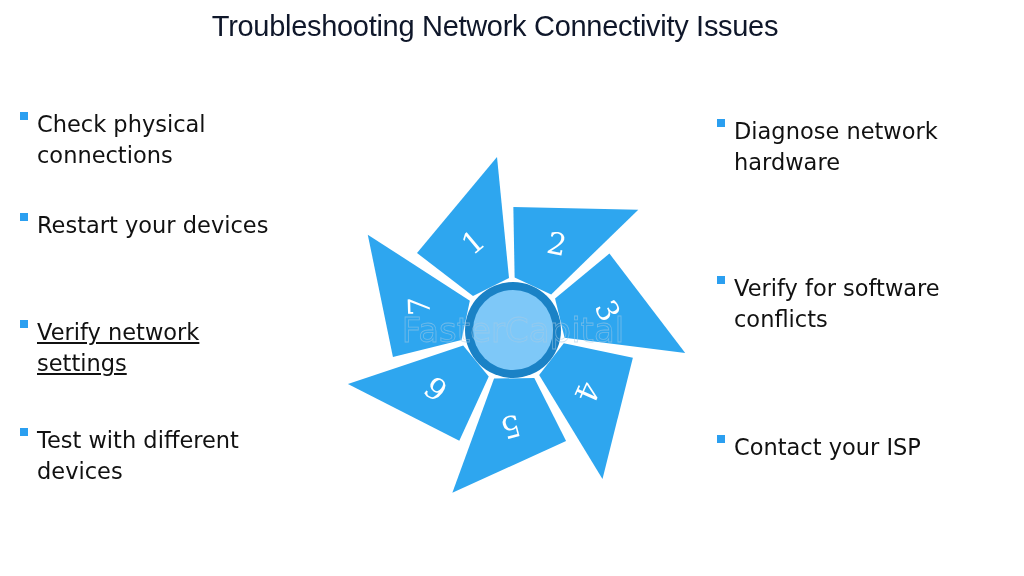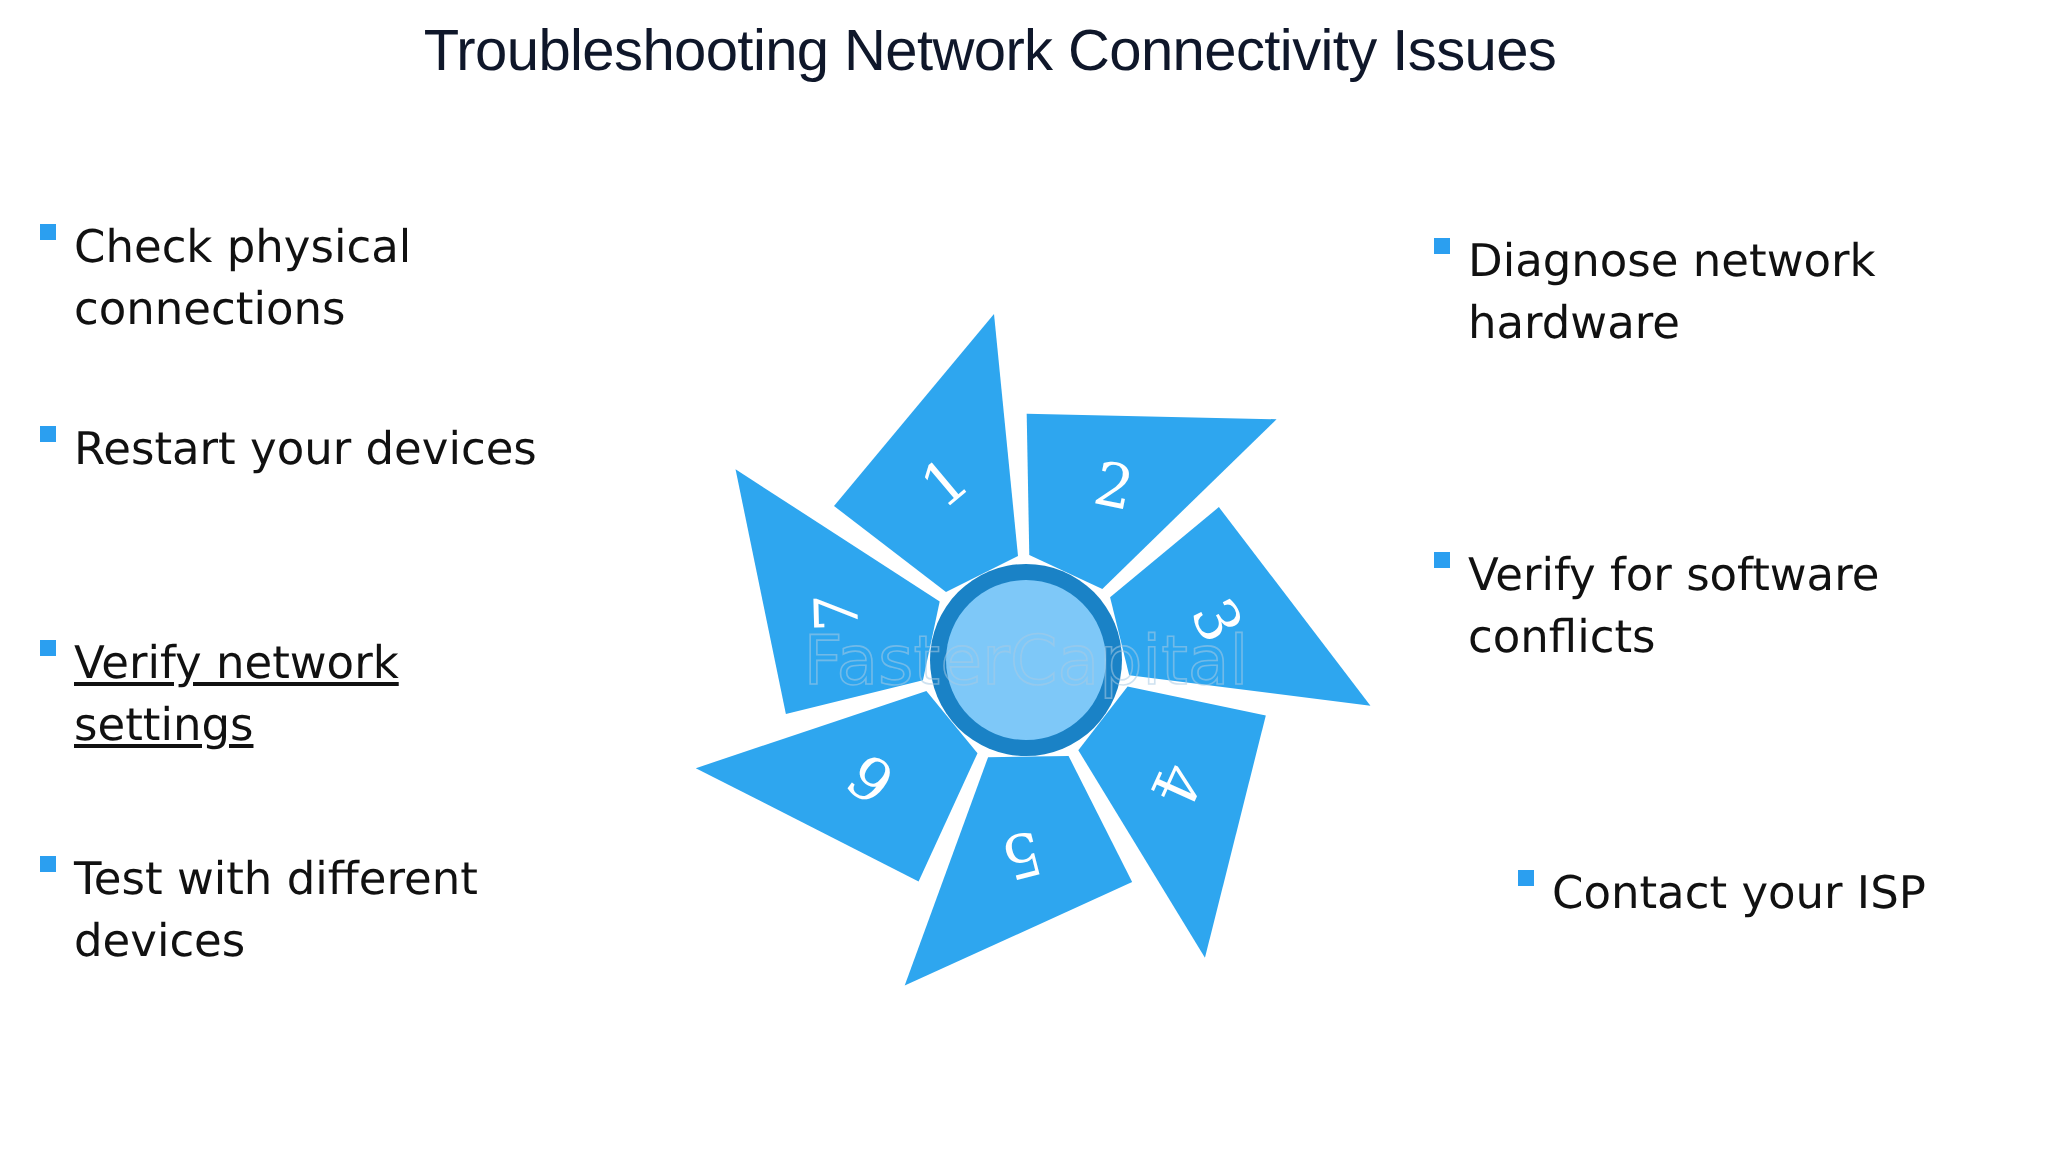--- a/index.html
+++ b/index.html
@@ -38,21 +38,21 @@
 <div class="item" style="left:734px; top:116px;">
   <span class="bullet" style="background: rgb(43, 159, 240);"></span>
   <span class="text">Diagnose network
 hardware</span>
 </div>
 <div class="item" style="left:734px; top:273px;">
   <span class="bullet" style="background: rgb(43, 159, 240);"></span>
   <span class="text">Verify for software
 conflicts</span>
 </div>
-<div class="item" style="left:734px; top:432px;margin-left:42px;">
+<div class="item" style="left:734px; top:432px;">
   <span class="bullet" style="background: rgb(43, 159, 240);"></span>
   <span class="text">Contact your ISP</span>
 </div>
 
 <svg class="wheel" width="1024" height="576">
   <g id="blades">
       <g transform="translate(513,330) rotate(0)">
         <polygon points="-4,-52 -16,-173 -96,-77 -40,-34" fill="#2ea6ef"></polygon>
         <text x="-40" y="-88" text-anchor="middle" dominant-baseline="central" font-family="DejaVu Serif, serif" font-size="30" fill="#ffffff" transform="rotate(-40 -40 -88)">1</text>
       </g>

